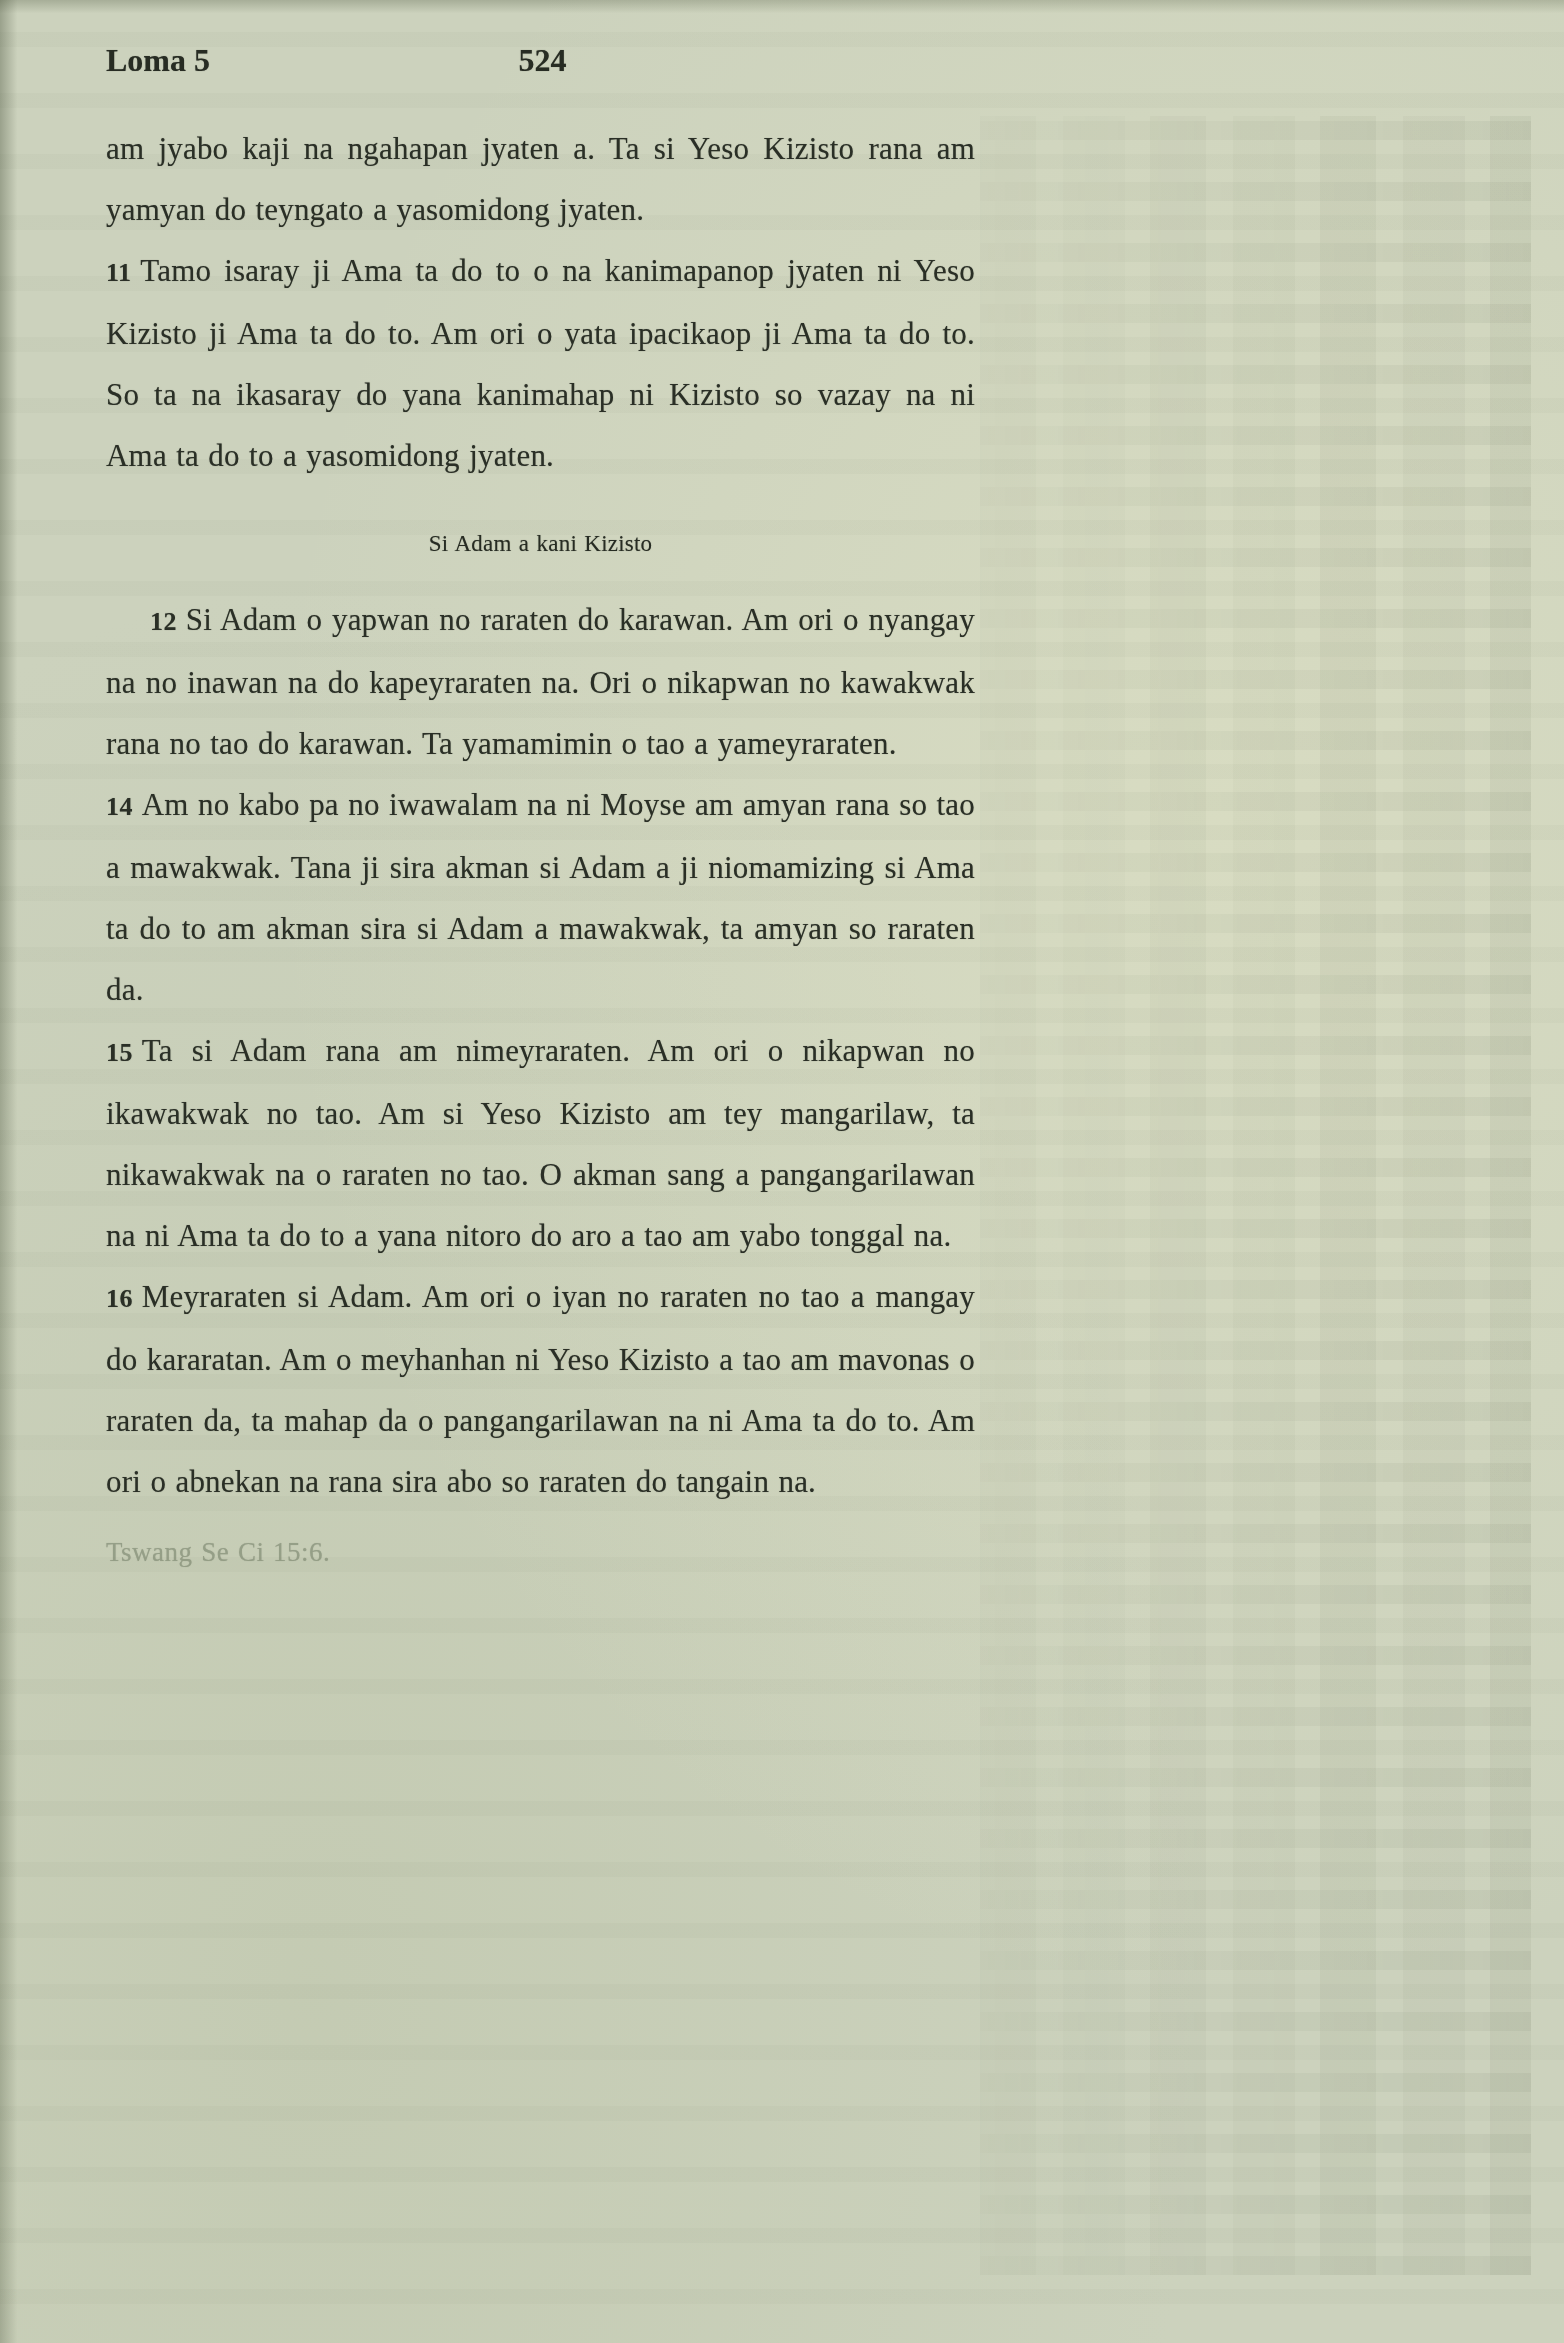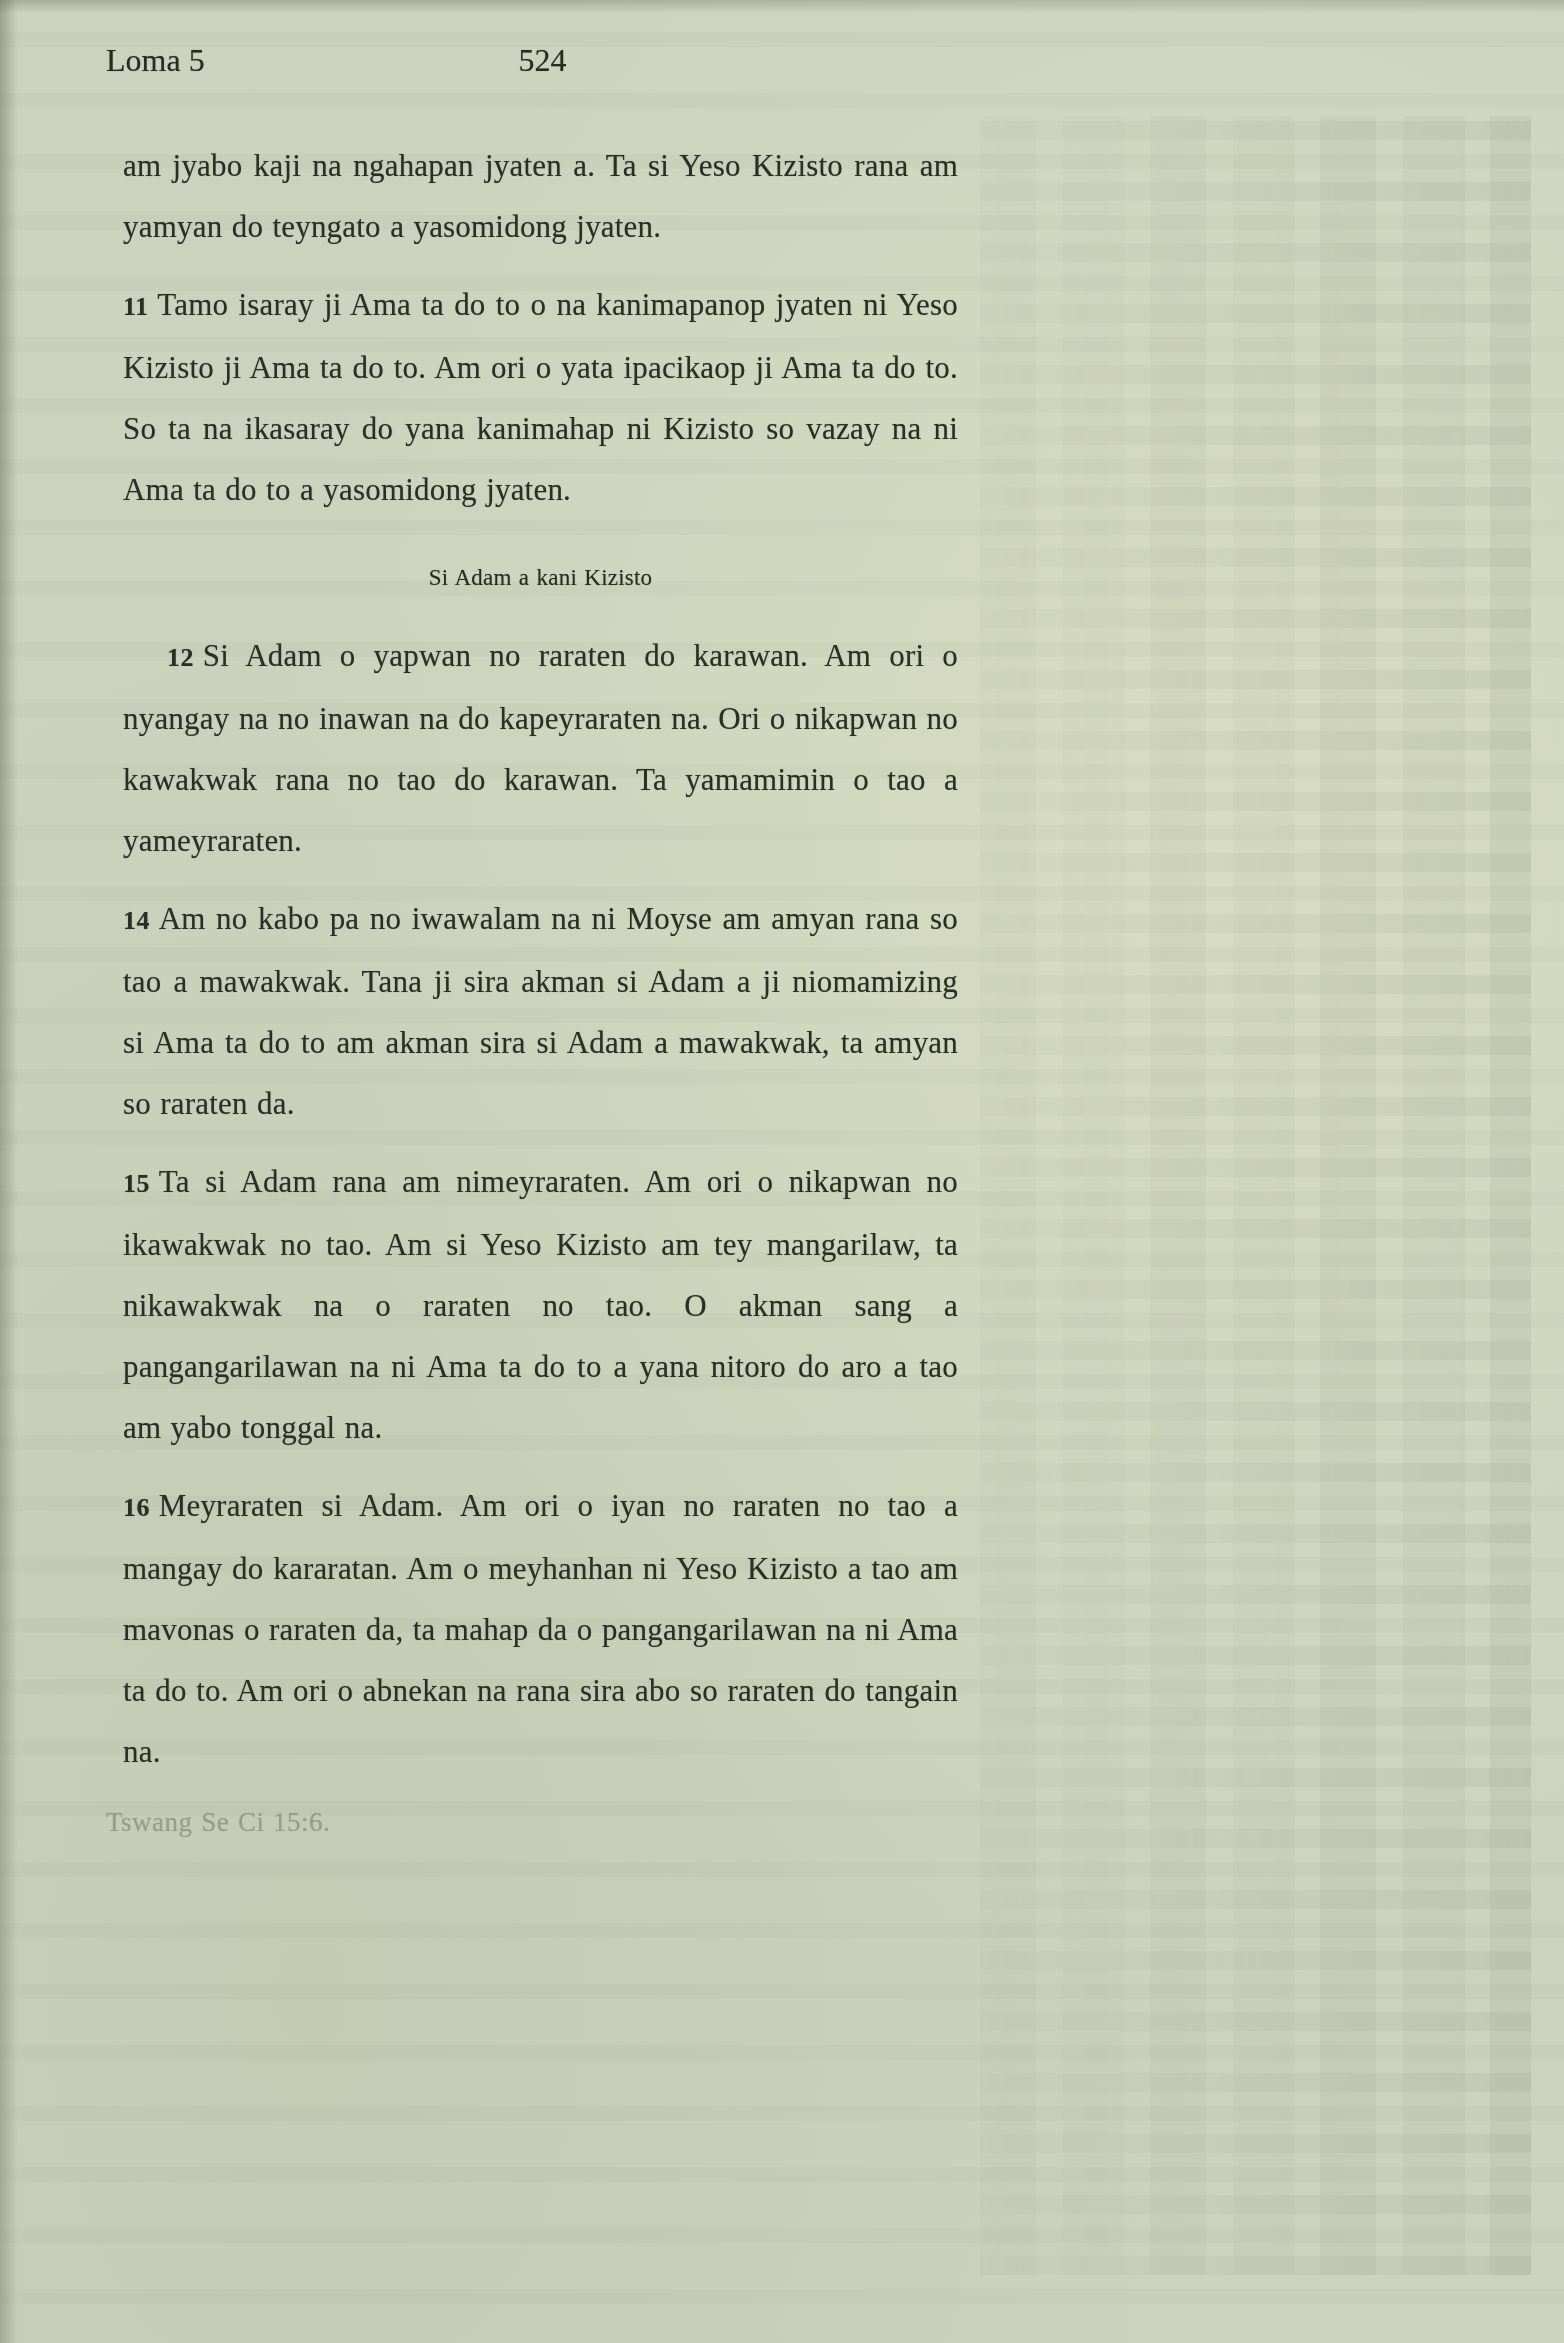--- a/index.html
+++ b/index.html
@@ -35,32 +35,32 @@
         rgba(96,106,82,0.07) 83px 145px,
         rgba(96,106,82,0) 145px 170px),
       repeating-linear-gradient(0deg,
         rgba(96,106,82,0.10) 0 19.3px,
         rgba(96,106,82,0) 19.3px 61px);
     -webkit-mask-image:linear-gradient(90deg,rgba(0,0,0,.35),rgba(0,0,0,1));
     mask-image:linear-gradient(90deg,rgba(0,0,0,.35),rgba(0,0,0,1));
   }
   .running-head{
     position:absolute;top:42px;left:106px;width:869px;height:48px;
-    font-size:32px;font-weight:normal;color:#272c23;
+    font-size:32px;font-weight:bold;color:#272c23;
     text-shadow:0 0 1px rgba(42,47,38,.45);
   }
   .running-head .book{position:absolute;left:0;top:0;}
   .running-head .pagenum{position:absolute;left:4px;right:0;top:0;text-align:center;}
   .text-column{
     position:absolute;left:106px;top:118px;width:869px;
     font-size:31px;line-height:61px;text-align:justify;
     color:#2a2f26;letter-spacing:0.2px;word-spacing:1.4px;
     text-shadow:0 0 1px rgba(42,47,38,.4);
   }
-  .para{margin:17px;}
+  .para{margin:0;}
   .para-indent{text-indent:44px;}
   .verse{
     font-weight:bold;font-size:26px;letter-spacing:0.5px;
     margin-right:8.7px;
   }
   .verse:empty{display:none;margin:0;}
   .section-heading{
     margin:27px 0 15.4px 0;text-align:center;
     font-size:23px;font-weight:normal;color:#272c23;text-indent:0;
   }

